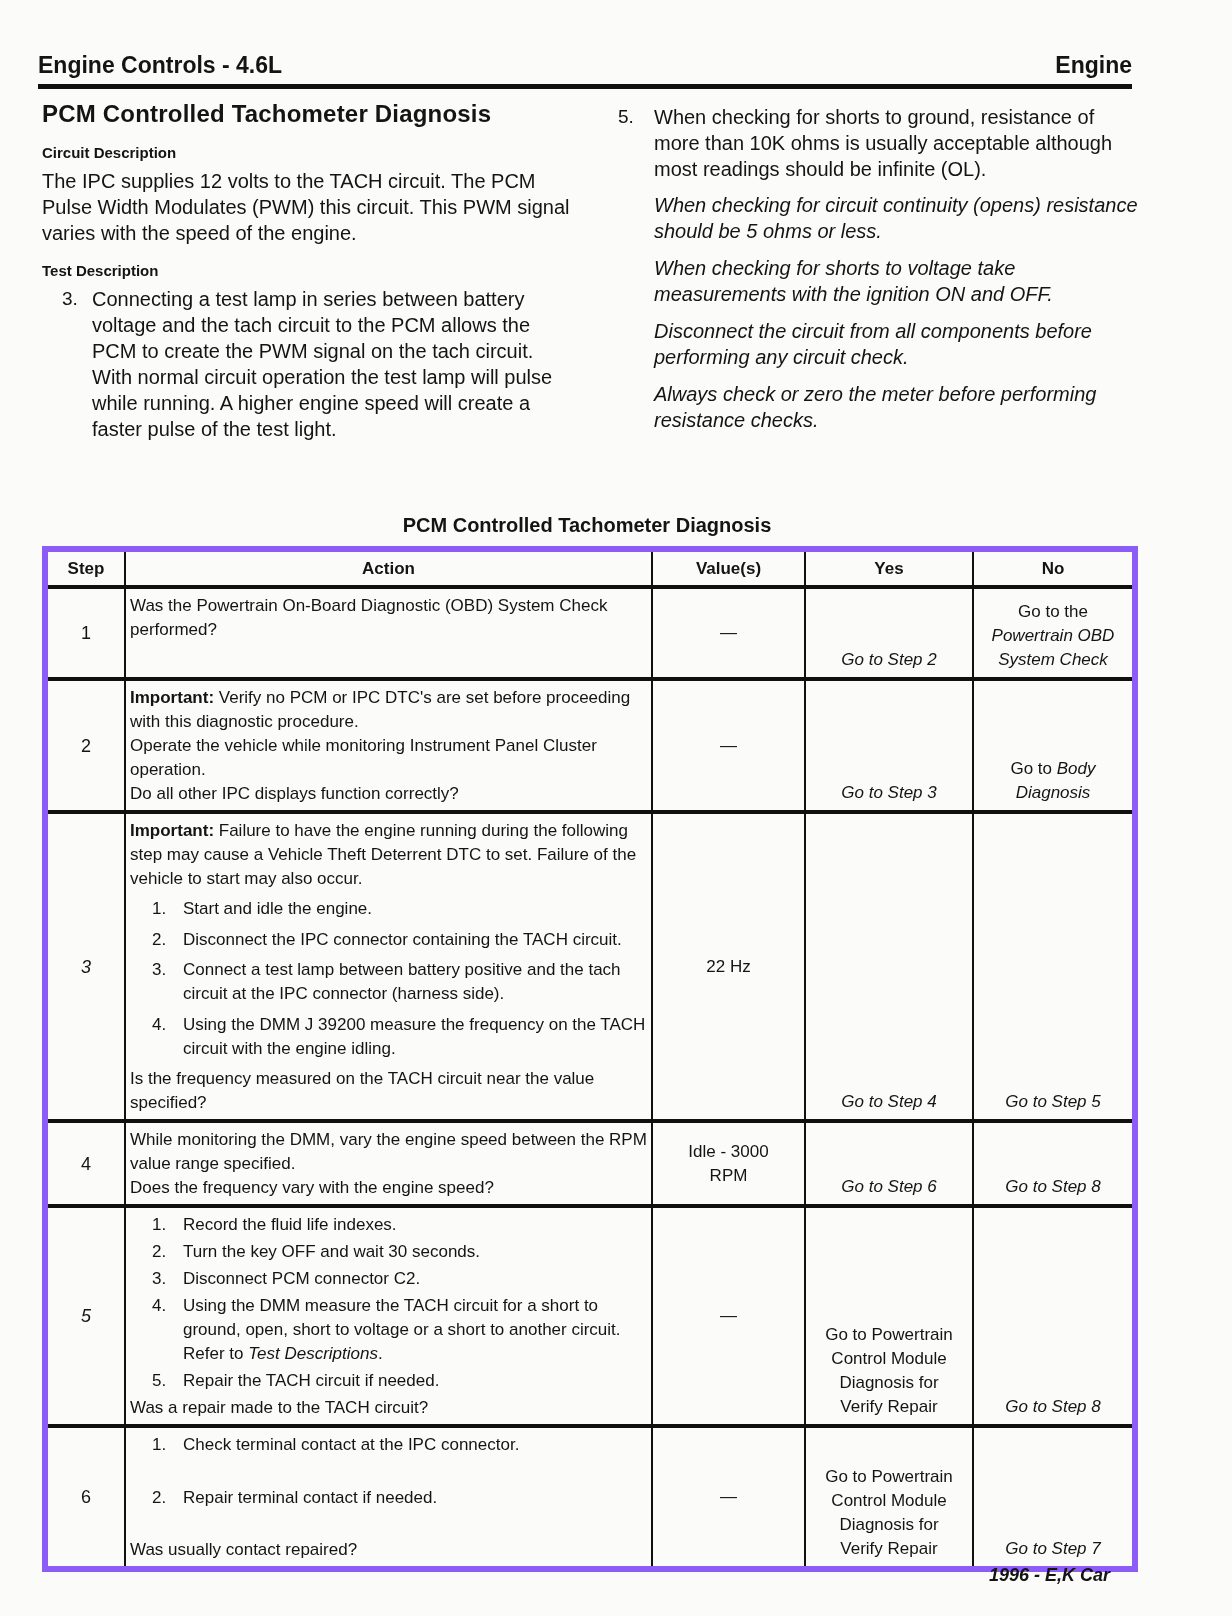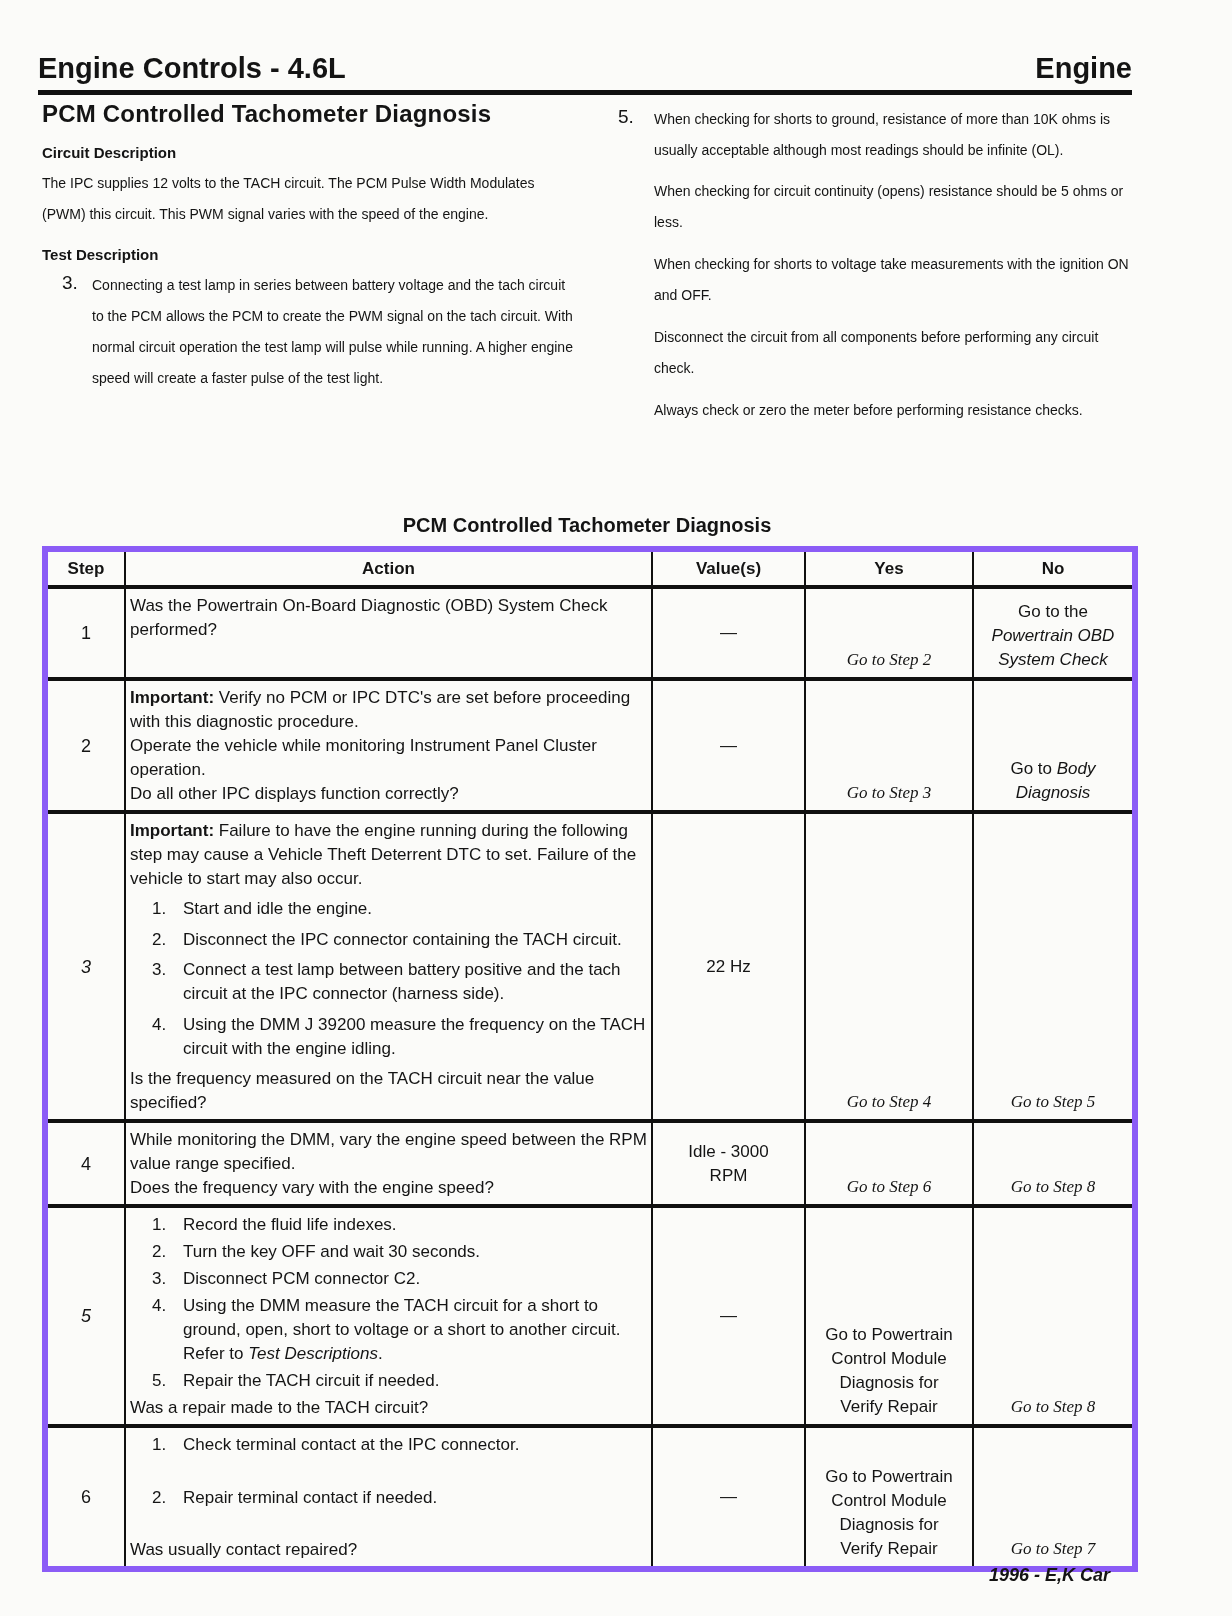--- a/index.html
+++ b/index.html
@@ -10,36 +10,36 @@
     color:#141414;
     position:relative;
     -webkit-font-smoothing:antialiased;
   }
   .page { position:absolute; inset:0; }
 
   
   .masthead {
     position:absolute; left:38px; top:52px; width:1094px;
     display:flex; justify-content:space-between; align-items:flex-end;
-    font-size:29px; font-weight:bold;
+    font-size:23px; font-weight:bold;
     border-bottom:5px solid #101010; padding-bottom:5px;
   }
 
   
   .col { position:absolute; top:100px; }
   .left-col  { left:42px;  width:532px; }
   .right-col { left:613px; width:528px; }
 
   h1.doc-title { font-size:24px; font-weight:bold; margin:0 0 8px 0; letter-spacing:.2px; }
   h2.sub { font-size:15px; font-weight:bold; margin:16px 0 7px 0; }
-  p.body { font-size:14px; line-height:31px; margin:0 0 10px 0; }
+  p.body { font-size:20px; line-height:26px; margin:0 0 10px 0; }
   .num-item { display:flex; margin:4px 0 10px 0; }
   .num-item .num { flex:none; width:31px; font-size:19px; line-height:26px; padding-left:0; }
   .right-col .num-item .num { width:36px; padding-left:5px; }
-  .right-col p.indent { margin-left:41px; margin-bottom:11px; }
+  .right-col p.indent { margin-left:41px; margin-bottom:11px;font-style:italic; }
   .left-col .num-item { padding-left:20px; }
   .left-col .num-item .num { width:30px; }
   i, .it { font-style:italic; }
 
   
   .table-title {
     position:absolute; left:42px; top:514px; width:1090px;
     text-align:center; font-size:20px; font-weight:bold; margin:0;
   }
   table.diag {
@@ -62,21 +62,21 @@
     display:flex; flex-direction:column; justify-content:space-between;
     padding:5px 4px 4px 4px;
   }
   .cell-fill p { margin:0; }
   .li { display:flex; padding-left:22px; }
   .li .n { flex:none; width:31px; }
   .li .t { flex:1; }
   td.val { text-align:center; vertical-align:middle; }
   td.yes, td.no { text-align:center; vertical-align:bottom; }
   td.yes .pad, td.no .pad { padding:4px 5px 5px 5px; }
-  .goto { font-style:italic;font-family:Liberation Serif, serif; }
+  .goto { font-style:italic; }
   .r1 td { height:88px;margin-left:24px; }
   .r2 td { height:120px; }
   .r3 td { height:305px; }
   .r4 td { height:79px; }
   .r5 td { height:216px; }
   .r6 td { height:138px; }
 
   
   .footer {
     position:absolute; top:1565px; right:122px;

